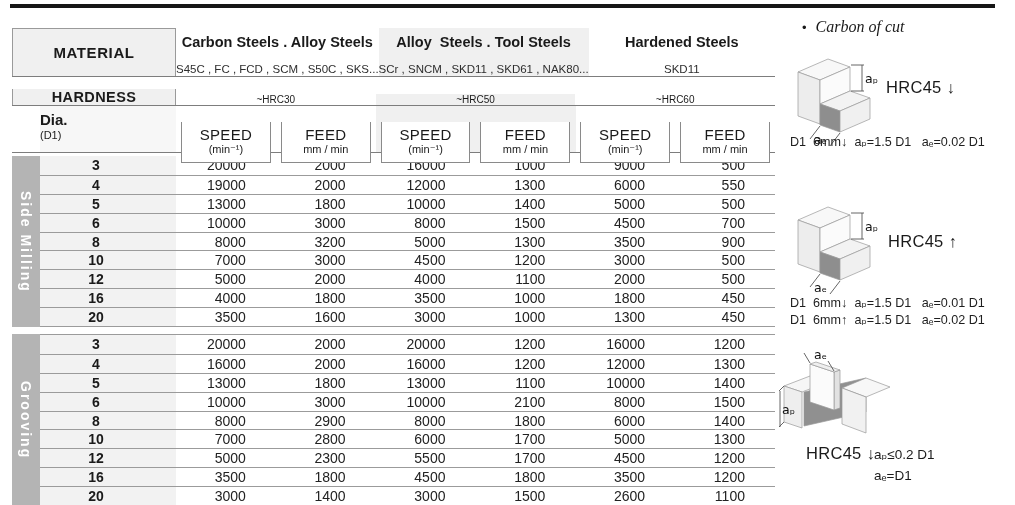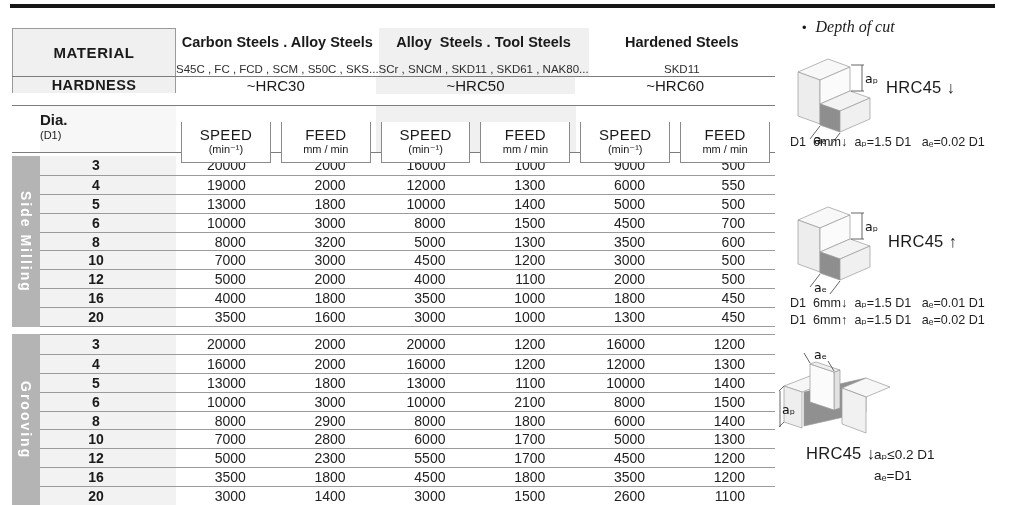--- a/index.html
+++ b/index.html
@@ -17,26 +17,26 @@
   .mat-label {
     width:164px; box-sizing:border-box; background:#f0f0f0; border:1px solid #9a9a9a; border-bottom:none;
     display:flex; align-items:center; justify-content:center;
     font-weight:bold; font-size:15px; letter-spacing:0.6px;
   }
   .mat-group { flex:1; text-align:center; padding-top:6px; box-sizing:border-box; }
   .mat-group.mid { background:#f0f0f0; }
   .grp-name { font-weight:bold; font-size:14.5px; white-space:pre; }
   .grp-grades { font-size:11.5px; color:#2e2e2e; margin-top:13px; white-space:pre; }
 
-  .hard-row { display:flex; border-bottom:1px solid #7d7d7d; height:28px; align-items:flex-start; }
+  .hard-row { display:flex; border-bottom:1px solid #7d7d7d; height:28px; align-items:flex-end; }
   .hard-label {
     width:164px; box-sizing:border-box; background:#f0f0f0; border:1px solid #9a9a9a; border-top:none; border-bottom:none;
     display:flex; align-items:center; justify-content:center; font-weight:bold; font-size:14.5px; letter-spacing:0.4px;
   }
-  .hard-val { flex:1; display:flex; align-items:center; justify-content:center; font-size:15px; }
+  .hard-val { flex:1; display:flex; align-items:center; justify-content:center; font-size:10px; }
   .hard-val.mid { background:#f0f0f0; }
 
   .colhead-row { display:flex; position:relative; height:46px; border-bottom:1px solid #7d7d7d; }
   .mid-strip { position:absolute; left:364px; top:0; width:200px; height:100%; background:#f0f0f0; }
   .side-spacer { width:28px; }
   .dia-head { width:136px; background:#f7f7f7; padding-top:5px; box-sizing:border-box; position:relative; z-index:1; }
   .dia-head .big { font-weight:bold; font-size:15px; }
   .dia-head .small { font-size:11px; margin-top:1px; }
   .shbox {
     flex:1; margin:16px 5px; border:1px solid #8a8a8a; border-top:none; background:#ffffff;
@@ -182,21 +182,21 @@
           <div class="dcell val">4500</div>
           <div class="dcell val">700</div>
         </div>
         <div class="drow">
           <div class="dcell dia">8</div>
           <div class="dcell val">8000</div>
           <div class="dcell val">3200</div>
           <div class="dcell val">5000</div>
           <div class="dcell val">1300</div>
           <div class="dcell val">3500</div>
-          <div class="dcell val">600</div>
+          <div class="dcell val">900</div>
         </div>
         <div class="drow">
           <div class="dcell dia">10</div>
           <div class="dcell val">7000</div>
           <div class="dcell val">3000</div>
           <div class="dcell val">4500</div>
           <div class="dcell val">1200</div>
           <div class="dcell val">3000</div>
           <div class="dcell val">500</div>
         </div>
@@ -315,21 +315,21 @@
           <div class="dcell val">1500</div>
           <div class="dcell val">2600</div>
           <div class="dcell val">1100</div>
         </div>
       </div>
   </div>
 
 </div>
 
 <div class="panel">
-  <div class="panel-title"><span class="bullet">•</span><span>Depth of cut</span></div>
+  <div class="panel-title"><span class="bullet">•</span><span>Carbon of cut</span></div>
 
   <svg class="cube cube1" width="92" height="96" viewBox="0 0 92 96">
     <g stroke="#9a9a9a" stroke-width="0.7" stroke-linejoin="round">
       <polygon points="6,22 36,9 58,17 28,30" fill="#f8f8f8"></polygon>
       <polygon points="6,22 28,30 28,74 6,66" fill="#ededed"></polygon>
       <polygon points="28,30 58,17 58,41 28,54" fill="#fbfbfb"></polygon>
       <polygon points="28,54 58,41 78,48 48,61" fill="#f3f3f3"></polygon>
       <polygon points="28,54 48,61 48,82 28,75" fill="#8e8e8e"></polygon>
       <polygon points="48,61 78,48 78,69 48,82" fill="#f0f0f0"></polygon>
     </g>

